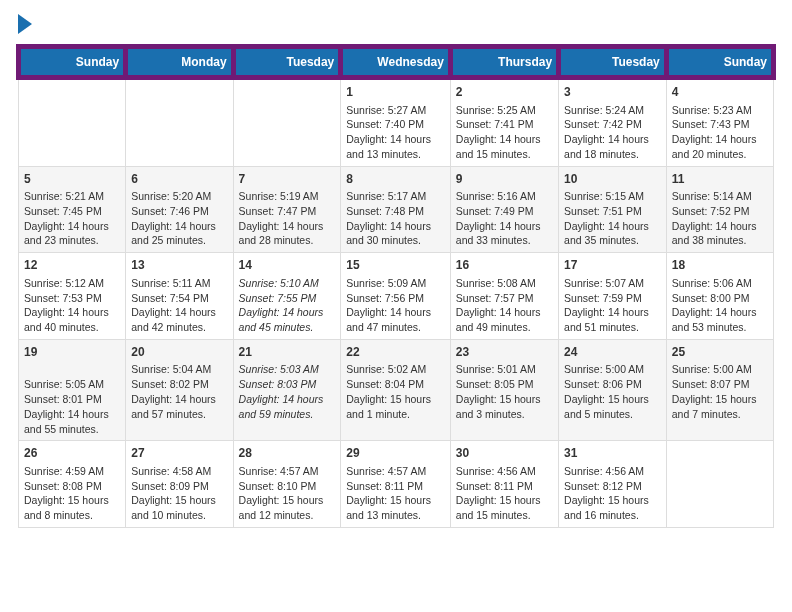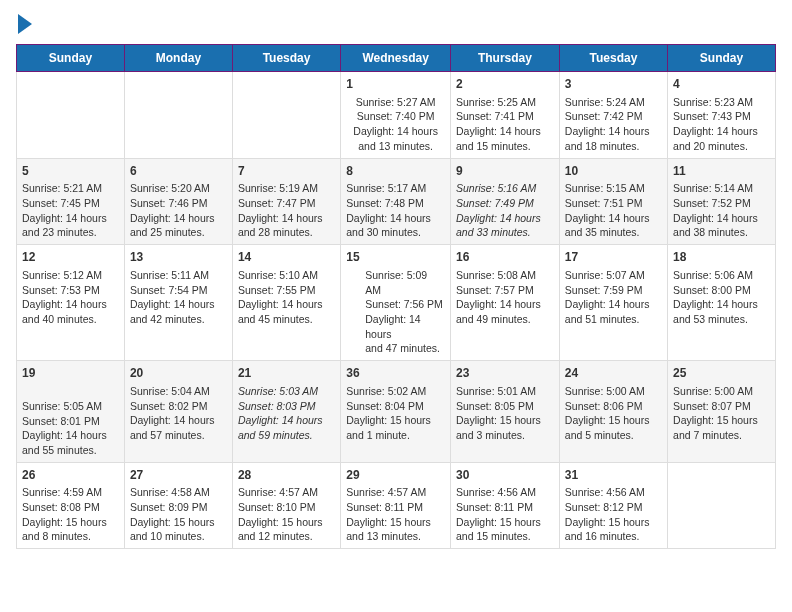--- a/index.html
+++ b/index.html
@@ -59,24 +59,24 @@
     }
     .calendar {
       width: 100%;
       border-collapse: collapse;
       font-size: 11px;
     }
     .calendar thead tr th {
       background: #1a6faf;
       color: #fff;
       padding: 6px 4px;
-      text-align: center;
+      text-align: right;
       font-size: 12px;
       font-weight: bold;
-      border: 1px solid #701a75;
+      border: 5px solid #701a75;
     }
     .calendar tbody tr td {
       vertical-align: top;
       padding: 4px 5px;
       border: 1px solid #ddd;
       width: 113px;
       min-height: 80px;
       background: #fff;
       color: #333;
       line-height: 1.4;
@@ -127,21 +127,21 @@
         <th>Sunday</th>
       </tr>
   </thead>
   <tbody id="calendar-body">
   <tr>
         <td class="empty-cell"></td>
         <td class="empty-cell"></td>
         <td class="empty-cell"></td>
         <td>
           <span class="day-number">1</span>
-          <div class="day-info" style="white-space: pre-wrap; text-align: center;">Sunrise: 5:27 AM
+          <div class="day-info" style="white-space: pre-wrap;">Sunrise: 5:27 AM
 Sunset: 7:40 PM
 Daylight: 14 hours
 and 13 minutes.</div>
         </td>
         <td>
           <span class="day-number">2</span>
           <div class="day-info" style="white-space: pre-wrap;">Sunrise: 5:25 AM
 Sunset: 7:41 PM
 Daylight: 14 hours
 and 15 minutes.</div>
@@ -185,21 +185,21 @@
         </td>
         <td>
           <span class="day-number">8</span>
           <div class="day-info" style="white-space: pre-wrap;">Sunrise: 5:17 AM
 Sunset: 7:48 PM
 Daylight: 14 hours
 and 30 minutes.</div>
         </td>
         <td>
           <span class="day-number">9</span>
-          <div class="day-info" style="white-space: pre-wrap; font-style: italic;">Sunrise: 5:16 AM
+          <div class="day-info" style="white-space: pre-wrap;">Sunrise: 5:16 AM
 Sunset: 7:49 PM
 Daylight: 14 hours
 and 33 minutes.</div>
         </td>
         <td>
           <span class="day-number">10</span>
           <div class="day-info" style="white-space: pre-wrap;">Sunrise: 5:15 AM
 Sunset: 7:51 PM
 Daylight: 14 hours
 and 35 minutes.</div>
@@ -222,28 +222,28 @@
         </td>
         <td>
           <span class="day-number">13</span>
           <div class="day-info" style="white-space: pre-wrap;">Sunrise: 5:11 AM
 Sunset: 7:54 PM
 Daylight: 14 hours
 and 42 minutes.</div>
         </td>
         <td>
           <span class="day-number">14</span>
-          <div class="day-info" style="white-space: pre-wrap;">Sunrise: 5:10 AM
+          <div class="day-info" style="white-space: pre-wrap; font-style: italic;">Sunrise: 5:10 AM
 Sunset: 7:55 PM
 Daylight: 14 hours
 and 45 minutes.</div>
         </td>
         <td>
           <span class="day-number">15</span>
-          <div class="day-info" style="white-space: pre-wrap; margin-left: 19px;">Sunrise: 5:09 AM
+          <div class="day-info" style="white-space: pre-wrap;">Sunrise: 5:09 AM
 Sunset: 7:56 PM
 Daylight: 14 hours
 and 47 minutes.</div>
         </td>
         <td>
           <span class="day-number">16</span>
           <div class="day-info" style="white-space: pre-wrap;">Sunrise: 5:08 AM
 Sunset: 7:57 PM
 Daylight: 14 hours
 and 49 minutes.</div>
@@ -279,21 +279,21 @@
 and 57 minutes.</div>
         </td>
         <td>
           <span class="day-number">21</span>
           <div class="day-info" style="white-space: pre-wrap; font-style: italic;">Sunrise: 5:03 AM
 Sunset: 8:03 PM
 Daylight: 14 hours
 and 59 minutes.</div>
         </td>
         <td>
-          <span class="day-number">36</span>
+          <span class="day-number">22</span>
           <div class="day-info" style="white-space: pre-wrap;">Sunrise: 5:02 AM
 Sunset: 8:04 PM
 Daylight: 15 hours
 and 1 minute.</div>
         </td>
         <td>
           <span class="day-number">23</span>
           <div class="day-info" style="white-space: pre-wrap;">Sunrise: 5:01 AM
 Sunset: 8:05 PM
 Daylight: 15 hours

